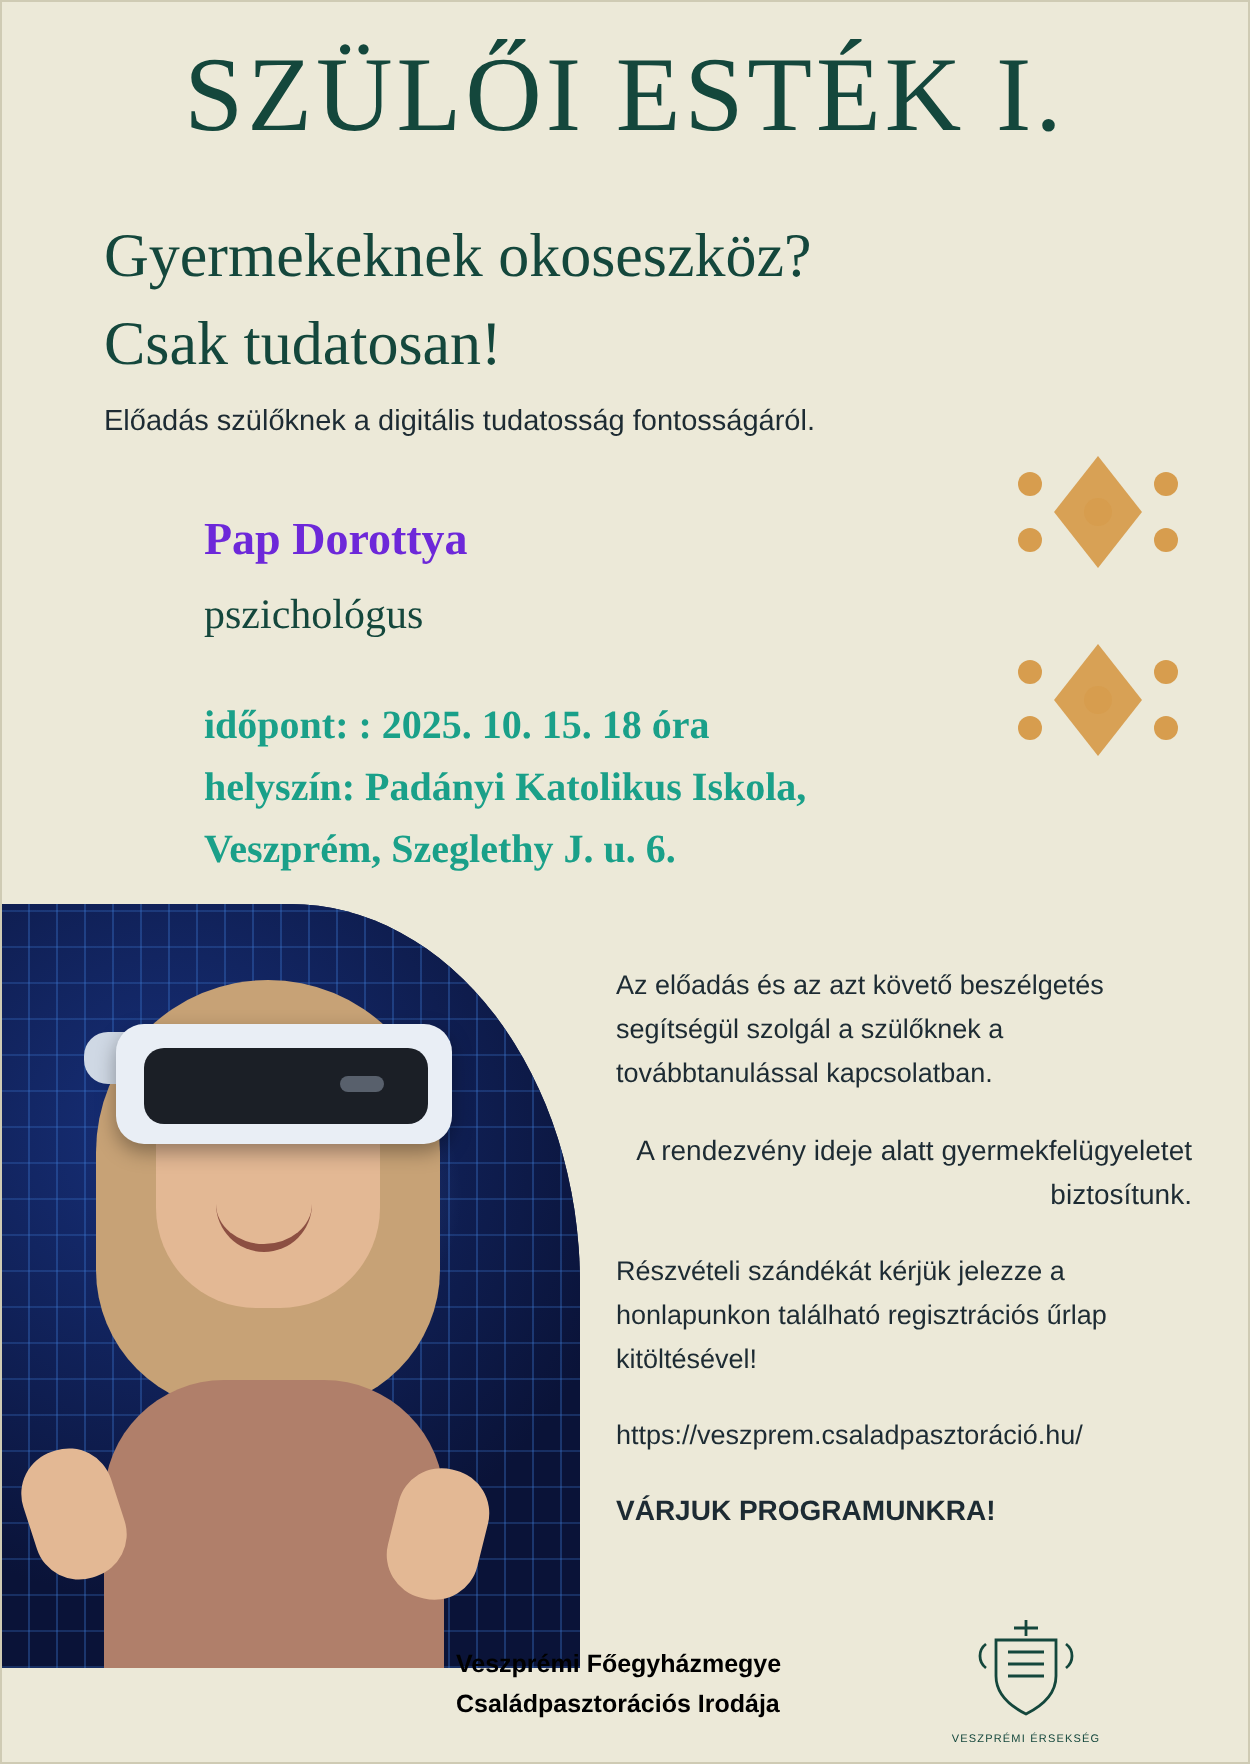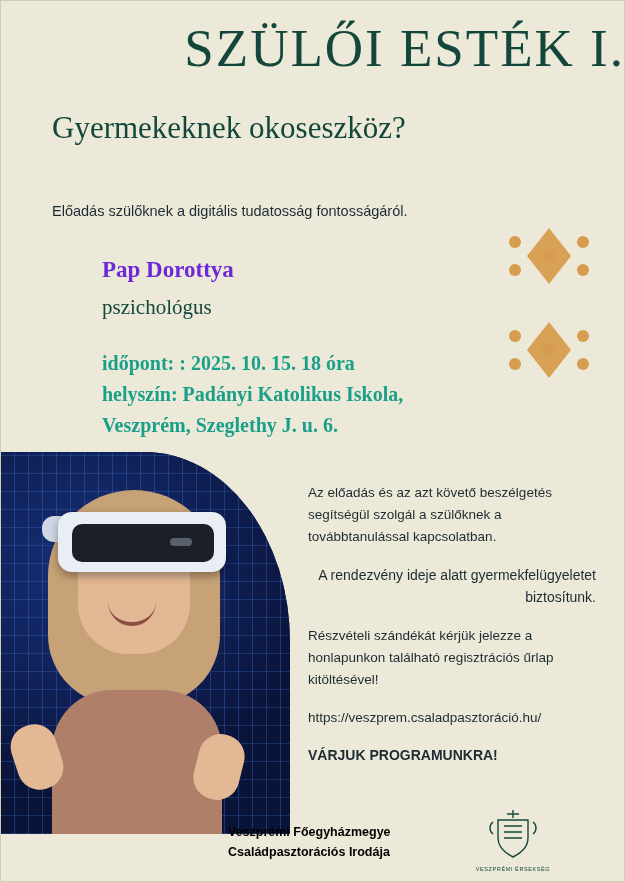--- a/index.html
+++ b/index.html
@@ -24,21 +24,21 @@
     inset: 0;
     border: 1px solid #cfcbb4;
     pointer-events: none;
   }
 
   .title {
     position: absolute;
     left: 0;
     right: 0;
     top: 18px;
-    text-align: right;
+    text-align: center;
     font-family: "Liberation Serif", serif;
     font-size: 53px;
     letter-spacing: 2px;
     color: #14473c;
     font-weight: 400;
   }
 
   .subtitle {
     position: absolute;
     left: 52px;
@@ -255,20 +255,21 @@
 </style>
 </head>
 <body>
 
 <div class="poster">
 
   <div class="title">SZÜLŐI ESTÉK I.</div>
 
   <div class="subtitle">
     <div>Gyermekeknek okoseszköz?</div>
+    <div>Csak tudatosan!</div>
   </div>
 
   <div class="lead">Előadás szülőknek a digitális tudatosság fontosságáról.</div>
 
   <div class="speaker-name">Pap Dorottya</div>
   <div class="speaker-role">pszichológus</div>
 
   <div class="details">
     <div>időpont: : 2025. 10. 15.  18 óra</div>
     <div>helyszín: Padányi Katolikus Iskola,</div>

